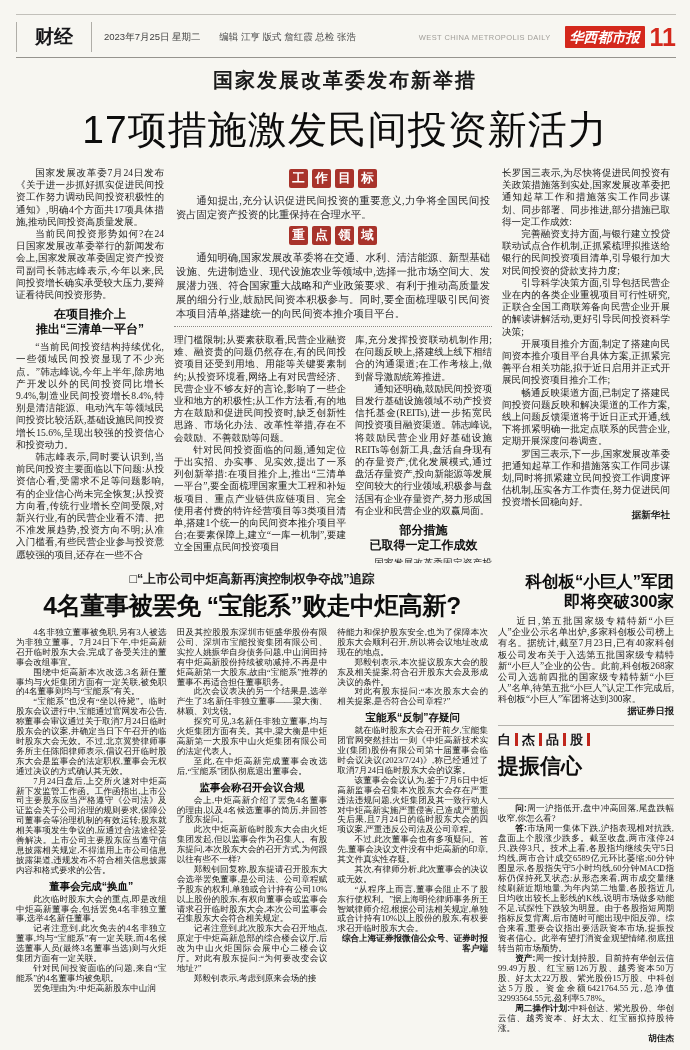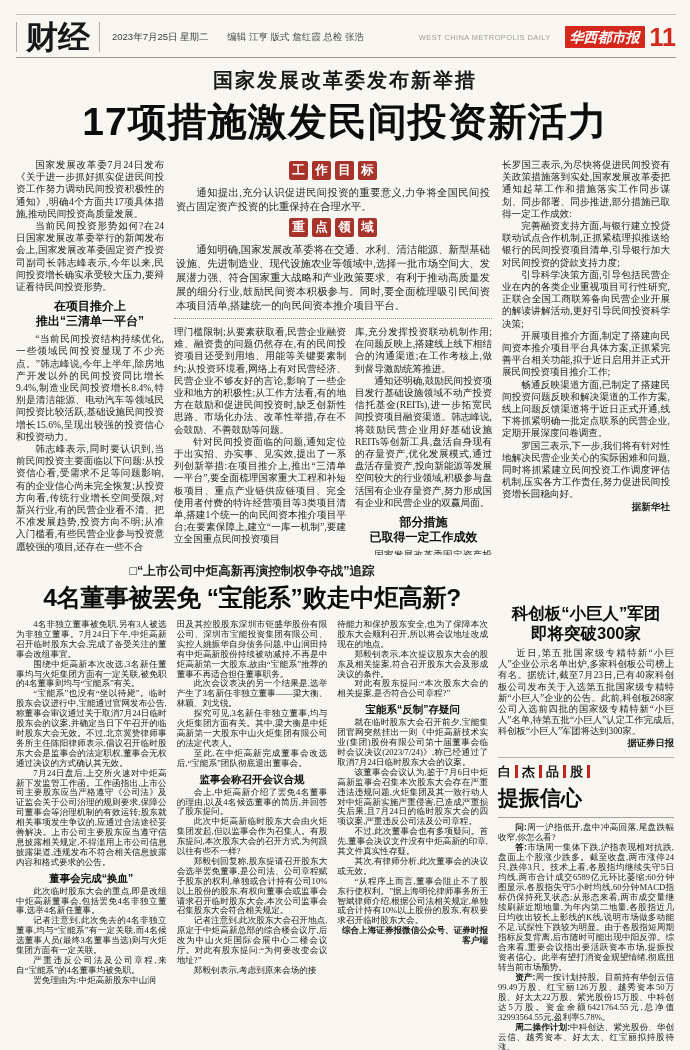--- a/index.html
+++ b/index.html
@@ -1,34 +1,34 @@
 <!DOCTYPE html>
 <html><head>
 <meta charset="utf-8">
 <style>
   html,body{margin:0;padding:0;background:#dddbd6;}
   .page{position:relative;width:690px;height:1050px;background:#f7f6f1;overflow:hidden;
         font-family:"Liberation Serif",serif;color:#1c1c1c;}
   .toprule{margin:14px 14px 0 16px;border-top:1px solid #c2c0ba;}
   
   .header{display:flex;align-items:center;margin:7px 14px 0 16px;padding-bottom:5px;border-bottom:1px solid #96948e;}
-  .section-name{font-family:"Liberation Sans",sans-serif;font-size:32px;font-weight:900;line-height:30px;
-                padding:0 9px;border-left:1px solid #b0aea8;border-right:1px solid #b0aea8;color:#17171a;}
+  .section-name{font-family:"Liberation Sans",sans-serif;font-size:19px;font-weight:900;line-height:30px;
+                padding:0 18px;border-left:1px solid #b0aea8;border-right:1px solid #b0aea8;color:#17171a;}
   .dateline{margin-left:12px;font-size:9.5px;color:#3d3d3d;font-family:"Liberation Sans",sans-serif;text-align:center;}
   .dateline .staff{margin-left:16px;color:#4a4a4a;}
   .header-right{margin-left:auto;display:flex;align-items:center;}
   .men{font-size:7.5px;color:#a09e99;letter-spacing:.4px;font-family:"Liberation Sans",sans-serif;}
   .logo{background:#d4281c;color:#fff;font-family:"Liberation Sans",sans-serif;font-weight:900;font-style:italic;
         font-size:14px;line-height:14px;padding:4px 5px;margin-left:14px;border-radius:1px;}
   .pageno{color:#d4281c;font-size:25px;font-weight:900;font-family:"Liberation Sans",sans-serif;margin-left:5px;}
   
   .lead-kicker{text-align:center;font-family:"Liberation Sans",sans-serif;font-size:20px;font-weight:600;
                color:#1a1a1a;margin-top:9px;letter-spacing:2px;}
-  .lead-headline{text-align:center;font-family:"Liberation Sans",sans-serif;font-size:39px;font-weight:700;
-                 color:#0d0d0d;margin:1px 0 0;letter-spacing:1px;}
+  .lead-headline{text-align:center;font-family:"Liberation Sans",sans-serif;font-size:39px;font-weight:400;
+                 color:#0d0d0d;margin:9px 0 0;letter-spacing:1px;}
   .lead-body{display:flex;gap:10px;margin:10px 14px 0 16px;height:396px;overflow:hidden;}
   .lcol1{width:148px;}.lmid{width:318px;}.lcolC{width:168px;}
   .bt{font-size:9.6px;line-height:12.2px;text-align:justify;color:#222;}
   .bt p{margin:0;text-indent:2em;}
   .bt p.noind{text-indent:0;}
   .subh{text-align:center;font-family:"Liberation Sans",sans-serif;font-weight:900;font-size:12px;
         line-height:14.5px;color:#0f0f0f;margin:6px 0 5px;}
   .badges{display:flex;justify-content:center;gap:4px;margin:2px 0 6px;}
   .badge{width:19px;height:19px;background:#a8332b;color:#fff;font-family:"Liberation Sans",sans-serif;
          font-size:12.5px;font-weight:700;display:flex;align-items:center;justify-content:center;border-radius:2px;}
@@ -42,29 +42,29 @@
   .second{width:472px;}
   .second-kicker{text-align:center;font-family:"Liberation Sans",sans-serif;font-size:12.5px;font-weight:700;color:#222;}
   .second-headline{text-align:center;font-family:"Liberation Sans",sans-serif;font-size:24.5px;line-height:30px;
                    font-weight:700;color:#0d0d0d;margin:3px 0 7px;letter-spacing:-.5px;}
   .second-cols{display:flex;gap:10px;height:438px;overflow:hidden;}
   .scol{flex:1;}
   .bt2{font-size:8.6px;line-height:9.9px;}
   .bt2 .subh{font-size:10.5px;line-height:12px;margin:4px 0 3px;}
   
   .rail{width:176px;}
-  .star-head{text-align:center;font-family:"Liberation Sans",sans-serif;font-size:16.5px;line-height:20px;
-             font-weight:900;color:#0d0d0d;margin-bottom:5px;margin-top:40px;}
+  .star-head{text-align:right;font-family:"Liberation Sans",sans-serif;font-size:16.5px;line-height:20px;
+             font-weight:900;color:#0d0d0d;margin-bottom:5px;}
   .bt3{font-size:9.3px;line-height:11.2px;}
   .stock{margin-top:8px;border-top:1px solid #b5b3ad;padding-top:6px;}
   .brand{display:flex;align-items:center;height:16px;}
   .bchar{font-family:"Liberation Sans",sans-serif;font-weight:900;font-size:13px;color:#17171a;}
   .bbar{width:3px;height:13px;background:#c0271d;margin:0 4px;}
   .stock-headline{font-family:"Liberation Sans",sans-serif;font-size:21px;font-weight:900;color:#0d0d0d;
-                  margin:4px 0 4px;border-bottom:1px solid #a5a39d;padding-bottom:5px;}
+                  margin:4px 0 4px;border-bottom:1px solid #a5a39d;padding-bottom:18px;}
   .qa{font-size:8.6px;line-height:10px;text-align:justify;}
   .qa p{margin:0;text-indent:2em;}
   .qa b{font-family:"Liberation Sans",sans-serif;}
 </style>
 </head>
 <body>
 
 <div class="page">
   <div class="toprule"></div>
 
@@ -129,40 +129,40 @@
           </div>
         </div>
       </div>
 
       <div class="lcolC bt">
         <p class="noind">长罗国三表示,为尽快将促进民间投资有关政策措施落到实处,国家发展改革委把通知起草工作和措施落实工作同步谋划、同步部署、同步推进,部分措施已取得一定工作成效:</p>
         <p>完善融资支持方面,与银行建立投贷联动试点合作机制,正抓紧梳理拟推送给银行的民间投资项目清单,引导银行加大对民间投资的贷款支持力度;</p>
         <p>引导科学决策方面,引导包括民营企业在内的各类企业重视项目可行性研究,正联合全国工商联筹备向民营企业开展的解读讲解活动,更好引导民间投资科学决策;</p>
         <p>开展项目推介方面,制定了搭建向民间资本推介项目平台具体方案,正抓紧完善平台相关功能,拟于近日启用并正式开展民间投资项目推介工作;</p>
         <p>畅通反映渠道方面,已制定了搭建民间投资问题反映和解决渠道的工作方案,线上问题反馈渠道将于近日正式开通,线下将抓紧明确一批定点联系的民营企业,定期开展深度问卷调查。</p>
-        <p>罗国三表示,下一步,我们将有针对性地解决民营企业关心的实际困难和问题,同时将抓紧建立民间投资工作调度评估机制,压实各方工作责任,努力促进民间投资增长回稳向好。</p>
+        <p>罗国三表示,下一步,国家发展改革委把通知起草工作和措施落实工作同步谋划,同时将抓紧建立民间投资工作调度评估机制,压实各方工作责任,努力促进民间投资增长回稳向好。</p>
         <p class="attr">据新华社</p>
       </div>
     </div>
   </div>
 
   <div class="bottom">
     <div class="second">
       <div class="second-kicker">□“上市公司中炬高新再演控制权争夺战”追踪</div>
       <div class="second-headline">4名董事被罢免 “宝能系”败走中炬高新?</div>
       <div class="second-cols bt bt2">
         <div class="scol">
           <p>4名非独立董事被免职,另有3人被选为非独立董事。7月24日下午,中炬高新召开临时股东大会,完成了备受关注的董事会改组事宜。</p>
           <p>围绕中炬高新本次改选,3名新任董事均与火炬集团方面有一定关联,被免职的4名董事则均与“宝能系”有关。</p>
           <p>“宝能系”也没有“坐以待毙”。临时股东会议进行中,宝能通过官网发布公告,称董事会审议通过关于取消7月24日临时股东会的议案,并确定当日下午召开的临时股东大会无效。不过,北京翼赞律师事务所主任陈阳律师表示,倡议召开临时股东大会是监事会的法定职权,董事会无权通过决议的方式确认其无效。</p>
           <p>7月24日盘后,上交所火速对中炬高新下发监管工作函。工作函指出,上市公司主要股东应当严格遵守《公司法》及证监会关于公司治理的规则要求,保障公司董事会等治理机制的有效运转;股东就相关事项发生争议的,应通过合法途径妥善解决。上市公司主要股东应当遵守信息披露相关规定,不得滥用上市公司信息披露渠道,违规发布不符合相关信息披露内容和格式要求的公告。</p>
           <div class="subh">董事会完成“换血”</div>
           <p>此次临时股东大会的重点,即是改组中炬高新董事会,包括罢免4名非独立董事,选举4名新任董事。</p>
           <p>记者注意到,此次免去的4名非独立董事,均与“宝能系”有一定关联,而4名候选董事人员(最终3名董事当选)则与火炬集团方面有一定关联。</p>
-          <p>严重违反公司法及公司章程,来自“宝能系”的4名董事均被免职。</p>
+          <p>针对民间投资面临的问题,来自“宝能系”的4名董事均被免职。</p>
           <p>罢免理由为:中炬高新股东中山润</p>
         </div>
         <div class="scol">
           <p class="noind">田及其控股股东深圳市钜盛华股份有限公司、深圳市宝能投资集团有限公司、实控人姚振华自身债务问题,中山润田持有中炬高新股份持续被动减持,不再是中炬高新第一大股东,故由“宝能系”推荐的董事不再适合担任董事职务。</p>
           <p>此次会议表决的另一个结果是,选举产生了3名新任非独立董事——梁大衡、林颖、刘戈锐。</p>
           <p>探究可见,3名新任非独立董事,均与火炬集团方面有关。其中,梁大衡是中炬高新第一大股东中山火炬集团有限公司的法定代表人。</p>
           <p>至此,在中炬高新完成董事会改选后,“宝能系”团队彻底退出董事会。</p>
           <div class="subh">监事会称召开会议合规</div>
           <p>会上,中炬高新介绍了罢免4名董事的理由,以及4名候选董事的简历,并回答了股东提问。</p>
           <p>此次中炬高新临时股东大会由火炬集团发起,但以监事会作为召集人。有股东提问,本次股东大会的召开方式,为何跟以往有些不一样?</p>

